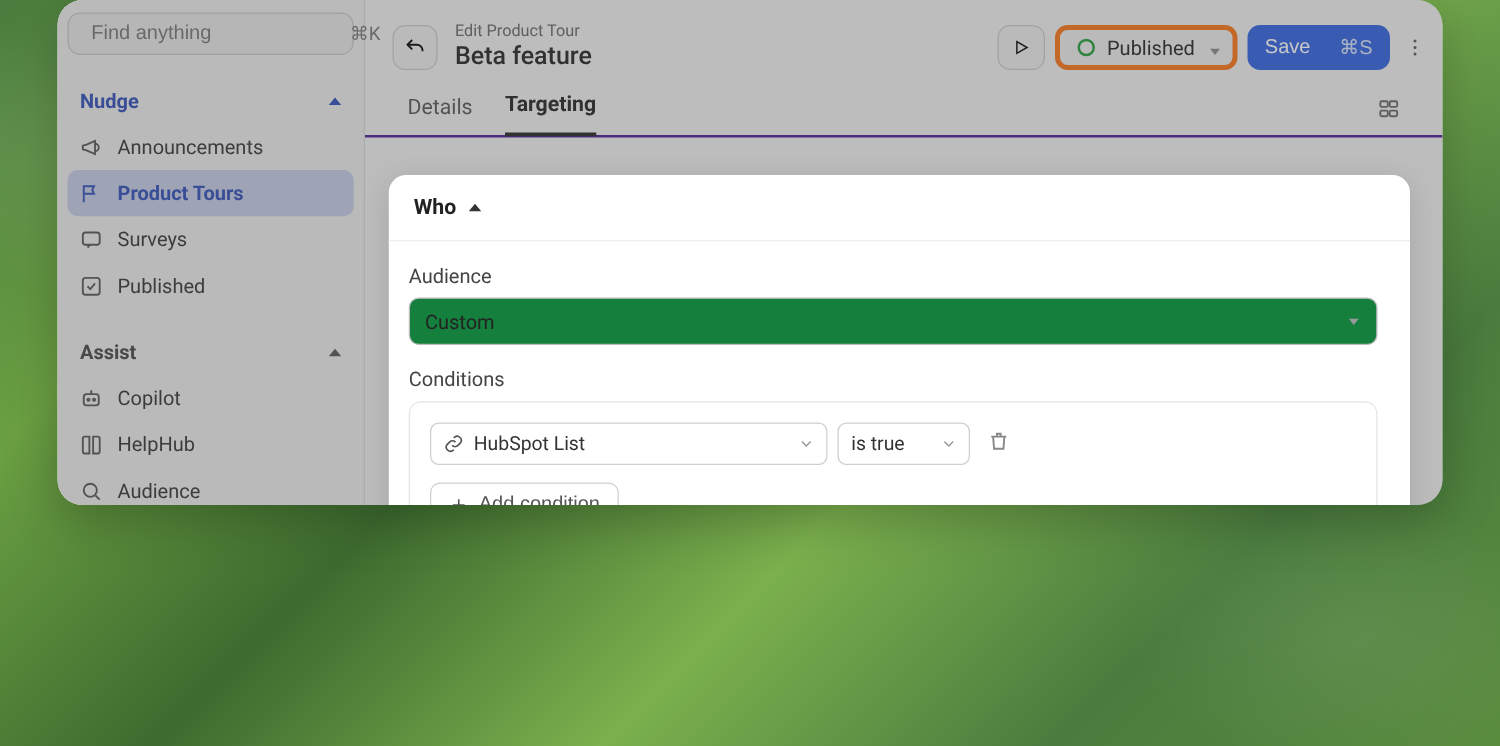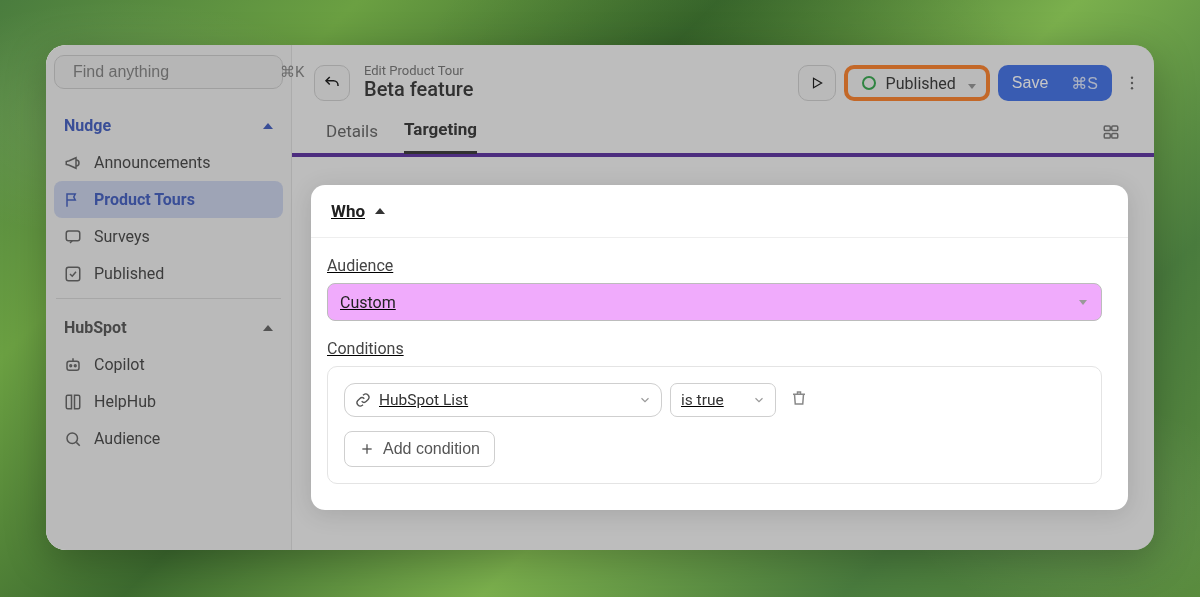--- a/index.html
+++ b/index.html
@@ -13,22 +13,21 @@
     content:""; position:absolute; inset:0;
     background:
       radial-gradient(ellipse 400px 200px at 10% 20%, rgba(255,255,255,0.10), transparent 60%),
       radial-gradient(ellipse 300px 180px at 90% 85%, rgba(255,255,255,0.08), transparent 60%),
       radial-gradient(ellipse 500px 250px at 60% 10%, rgba(0,40,0,0.15), transparent 60%);
     pointer-events:none;
   }
 
   .window {
     position:relative;
-    margin-top:45px;
-    width:1108px; height:505px;
+    width:1108px; height:404px;
     background:#f0f0f0;
     border-radius:20px;
     box-shadow: 0 10px 40px rgba(0,0,0,0.25);
     display:flex;
     overflow:hidden;
   }
   .overlay-dim {
     position:absolute; inset:0;
     background:rgba(80,80,80,0.32);
     pointer-events:none;
@@ -119,71 +118,70 @@
     height:36px; padding:0 14px;
     background:#2e62e0; color:#fff; border:none; border-radius:10px;
     display:flex; align-items:center; gap:23px;
     font-size:16px; font-weight:500;
   }
   .save-btn .kbd { opacity:.8; }
   .more-btn { width:24px; display:flex; align-items:center; justify-content:center; color:#555;}
 
   .tabs {
     display:flex; gap:26px; padding:18px 34px 0 34px;
-    border-bottom:4px solid #4c1d95;
+    border-bottom:2px solid #4c1d95;
     align-items:flex-end; position:relative;
   }
   .tab { font-size:17px; color:#555; padding-bottom:12px; }
   .tab.active { color:#222; font-weight:700; border-bottom:3px solid #222; margin-bottom:-1px; }
   .tabs .right-tool { margin-left:auto; color:#666; padding-bottom:8px; }
 
   
   .who-panel {
     position:absolute;
     left:265px; right:26px; top:140px;
     background:#fff; border-radius:14px;
     box-shadow: 0 4px 24px rgba(0,0,0,0.12);
     z-index:10;
     padding:0;
-    text-decoration:underline;
   }
   .who-hdr {
     display:flex; align-items:center; gap:10px;
     padding:16px 20px;
     border-bottom:1px solid #eee;
     font-weight:700; font-size:17px; color:#222;
   }
   .who-hdr .caret-up {
     width:0;height:0;border-left:5px solid transparent;border-right:5px solid transparent;border-bottom:6px solid #333;
   }
   .who-body { padding:18px 26px 26px 16px; }
   .field-label { font-size:16px; color:#444; margin-bottom:8px; }
   .select-wide {
     width:100%; height:38px;
     border:1.4px solid #bcbcbc; border-radius:8px;
     padding:0 12px; font-size:16px; color:#222;
-    display:flex; align-items:center; position:relative; background:#f0abfc;
+    display:flex; align-items:center; position:relative; background:#15803d;
   }
   .select-wide::after{
     content:""; position:absolute; right:14px; top:16px;
     width:0;height:0;border-left:4px solid transparent;border-right:4px solid transparent;border-top:5px solid #999;
   }
 
   .conditions-box{
     margin-top:8px;
     border:1px solid #e4e4e4; border-radius:10px;
     padding:16px;
   }
   .cond-row { display:flex; gap:8px; align-items:center; }
   .sel {
     height:34px; border:1px solid #cfcfcf; border-radius:7px; background:#fff;
     display:flex; align-items:center; padding:0 30px 0 10px; position:relative;
     font-size:15.5px; color:#333;
   }
-  .sel.attr { flex: 0 0 318px; border-radius: 11px; }
+  .sel.attr { flex: 0 0 318px; }
   .sel.val  { flex: 0 0 218px; color:#888; }
   .sel.op   { flex: 0 0 106px; }
   .sel .chev {
     position:absolute; right:9px; top:9px; color:#999;
   }
   .sel.attr svg.lead { margin-right:8px; color:#555; }
   .trash { color:#888; margin-left:6px; }
   .add-cond {
     margin-top:14px;
     height:36px; padding:0 14px;
@@ -239,21 +237,21 @@
       <svg width="18" height="18" viewBox="0 0 24 24" fill="none" stroke="currentColor" stroke-width="2">
           <rect x="3" y="3" width="18" height="18" rx="3"></rect>
           <path d="M8 12l3 3 5-6"></path>
         </svg>
       <span>Published</span>
     </div>
 
     <div class="divider"></div>
 
     <div class="side-section assist">
-      <span>HubSpot</span>
+      <span>Assist</span>
       <span style="width:0;height:0;border-left:5px solid transparent;border-right:5px solid transparent;border-bottom:6px solid #555;"></span>
     </div>
     <div class="side-sub">
       <svg width="18" height="18" viewBox="0 0 24 24" fill="none" stroke="currentColor" stroke-width="2">
           <rect x="4" y="7" width="16" height="12" rx="3"></rect>
           <circle cx="9" cy="13" r="1.2"></circle>
           <circle cx="15" cy="13" r="1.2"></circle>
           <path d="M12 7V3"></path>
         </svg>
       <span>Copilot</span>

